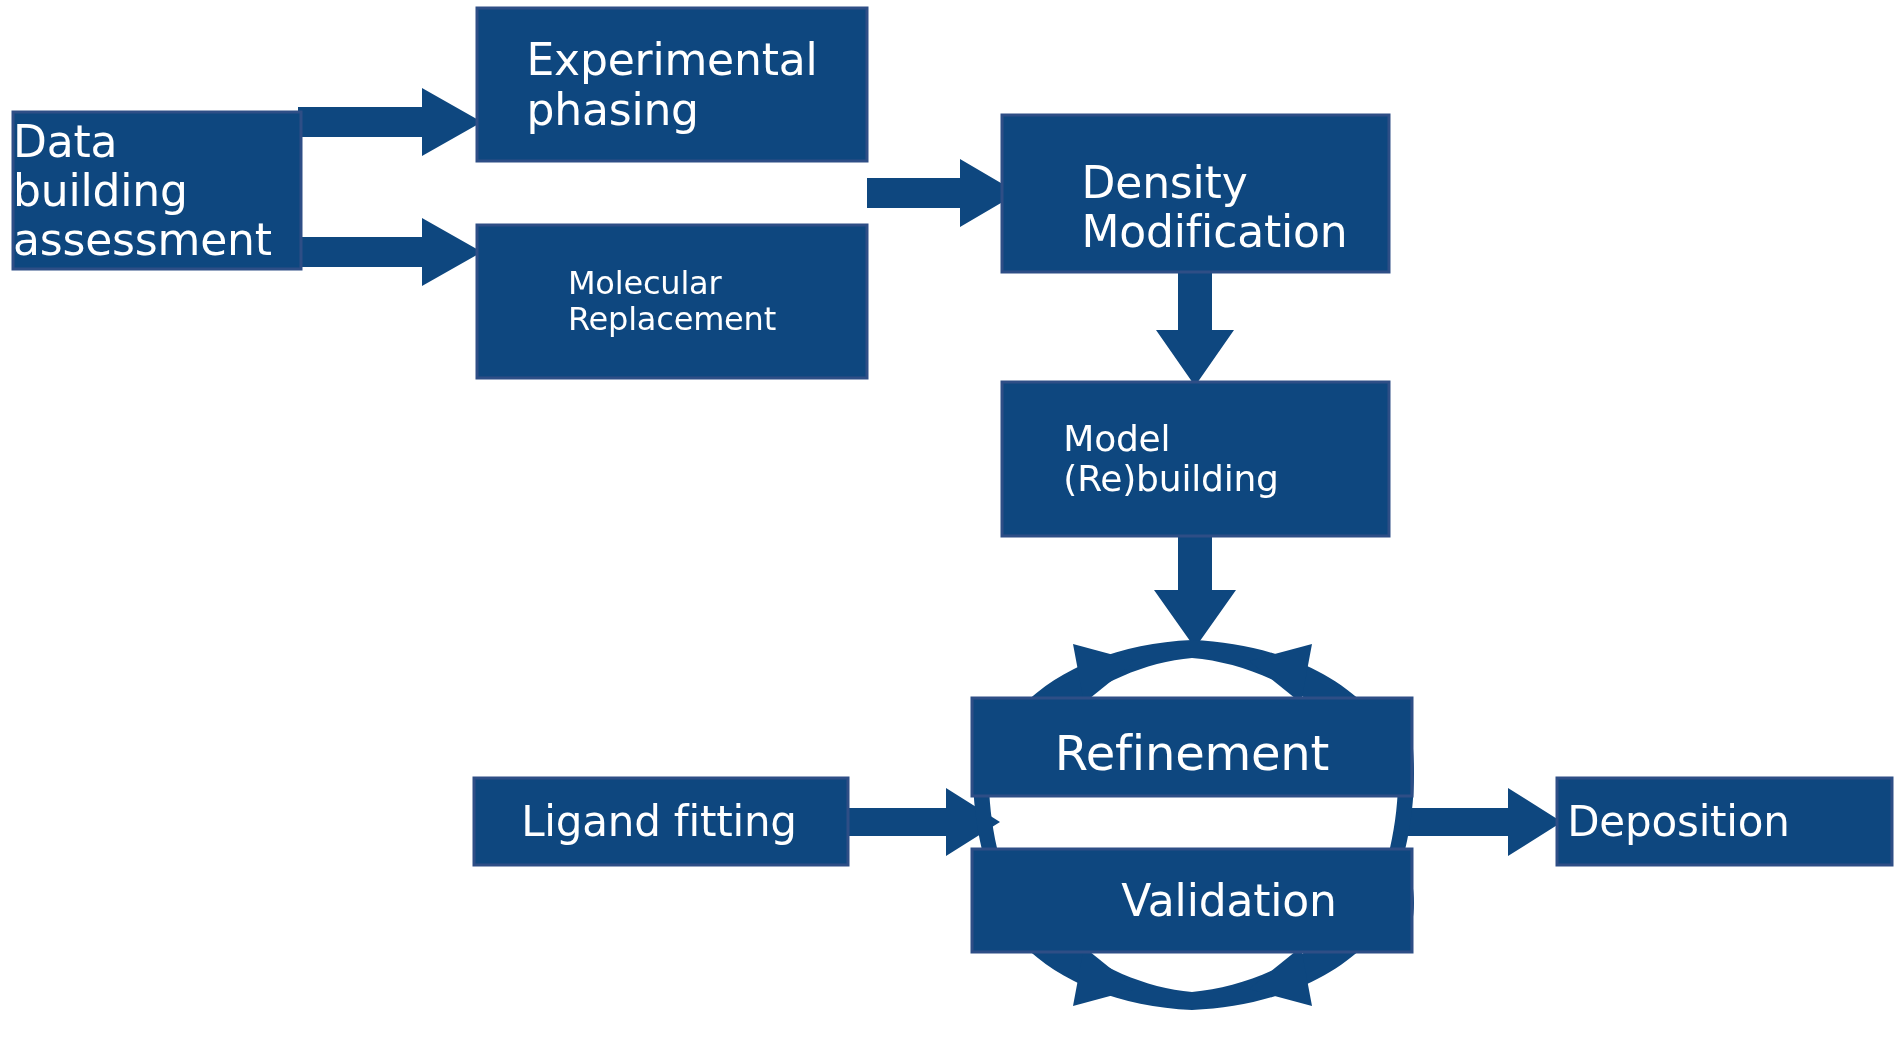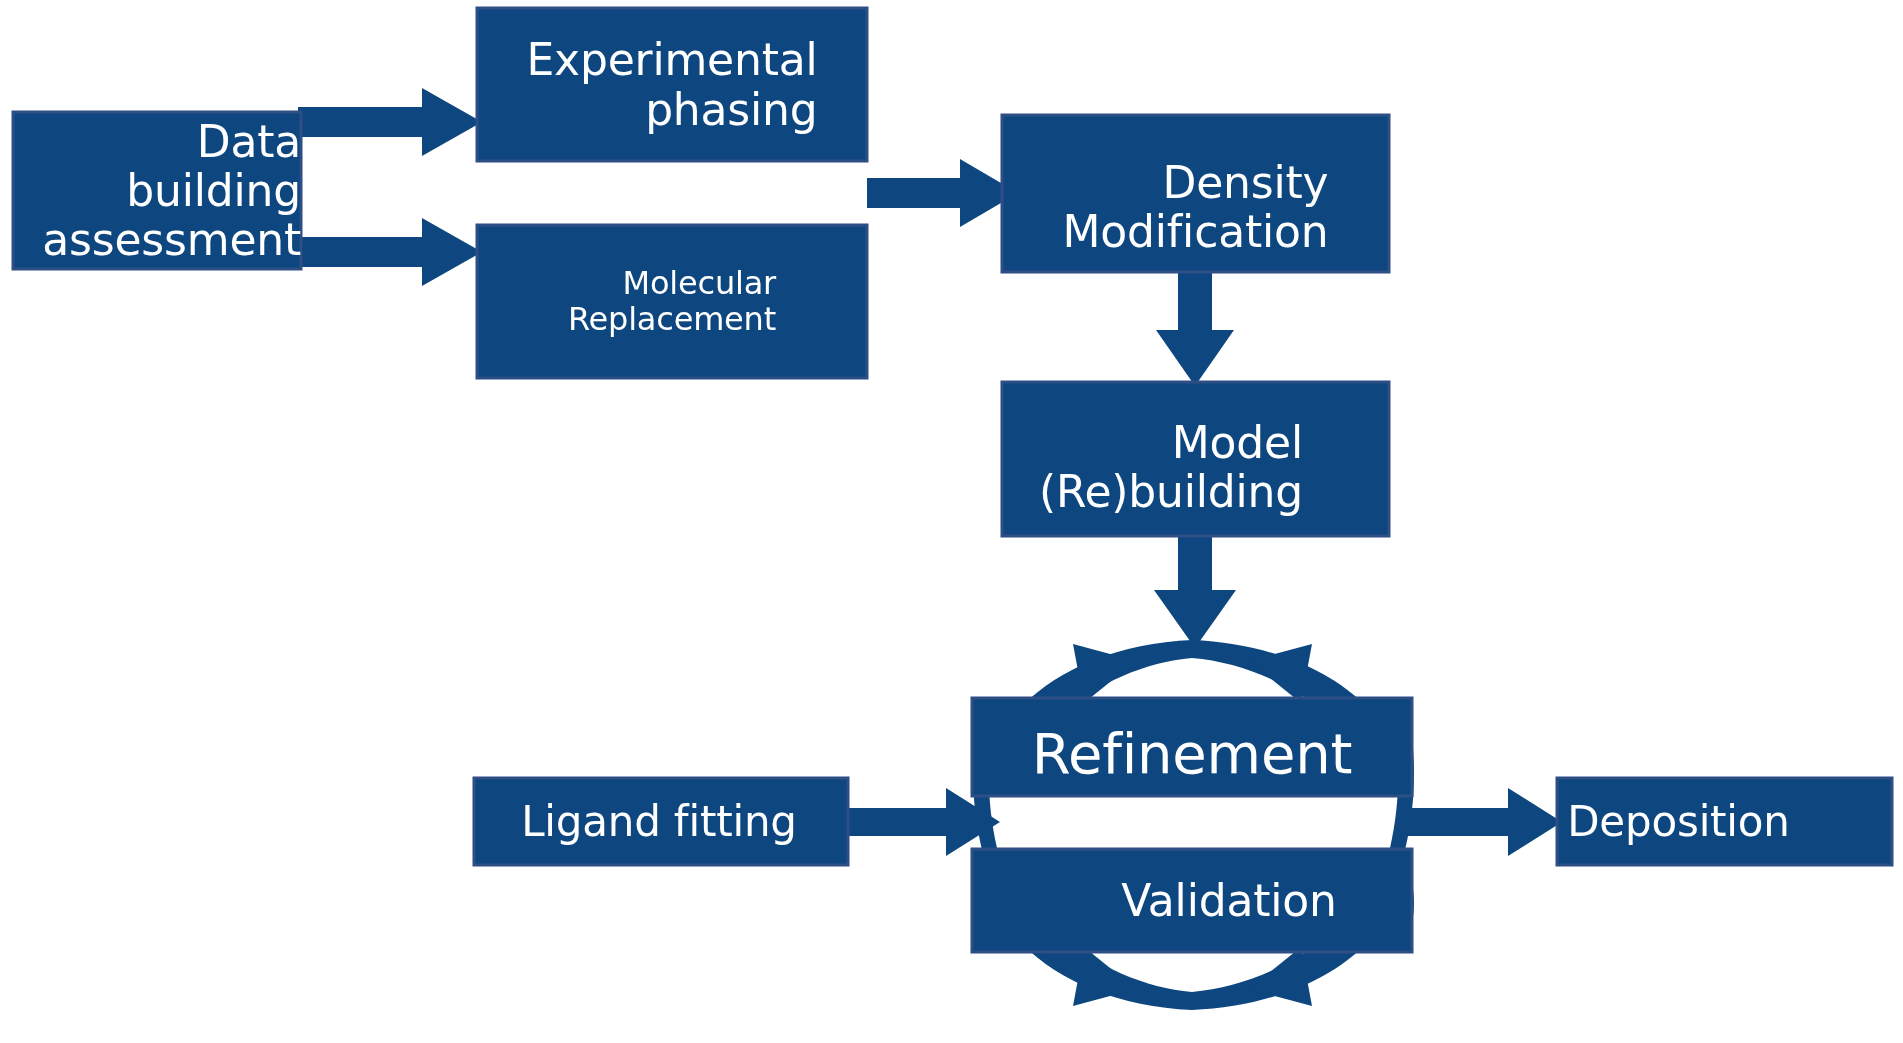--- a/index.html
+++ b/index.html
@@ -25,21 +25,21 @@
     left: 0;
     width: 1903px;
     height: 1043px;
     display: block;
   }
   .node-label {
     position: absolute;
     display: flex;
     align-items: center;
     justify-content: center;
-    text-align: right;
+    text-align: left;
     color: #ffffff;
     font-family: "DejaVu Sans", "Liberation Sans", sans-serif;
     font-weight: 400;
     line-height: 1.12;
     pointer-events: none;
     white-space: pre-line;
     letter-spacing: -0.2px;
   }
 </style>
 </head>
@@ -150,27 +150,27 @@
 
   <div class="node-label" style="left:13px; top:112px; width:288px; height:157px; font-size:44px;">Data building
 assessment</div>
 
   <div class="node-label" style="left:477px; top:8px; width:390px; height:153px; font-size:44px;">Experimental
 phasing</div>
 
   <div class="node-label" style="left:477px; top:225px; width:390px; height:153px; font-size:32px;">Molecular
 Replacement</div>
 
-  <div class="node-label" style="left:1002px; top:115px; width:387px; height:184px; font-size:44px;">Density
+  <div class="node-label" style="left:1002px; top:115px; width:387px; height:184px; font-size:44px;padding-left:19px;">Density
 Modification</div>
 
-  <div class="node-label" style="left:1002px; top:382px; width:338px; height:154px; font-size:44px;margin-top:8px;">Model
+  <div class="node-label" style="left:1002px; top:382px; width:338px; height:154px; font-size:36px;">Model
 (Re)building</div>
 
-  <div class="node-label" style="left:972px; top:698px; width:440px; height:112px; font-size:56px;">Refinement</div>
+  <div class="node-label" style="left:972px; top:698px; width:440px; height:112px; font-size:48px;">Refinement</div>
 
   <div class="node-label" style="left:972px; top:849px; width:440px; height:103px; font-size:44px;margin-left:37px;">Validation</div>
 
   <div class="node-label" style="left:472px; top:778px; width:374px; height:87px; font-size:42px;">Ligand fitting</div>
 
   <div class="node-label" style="left:1511px; top:778px; width:335px; height:87px; font-size:42px;">Deposition</div>
 
 </div>
 
 </body></html>

